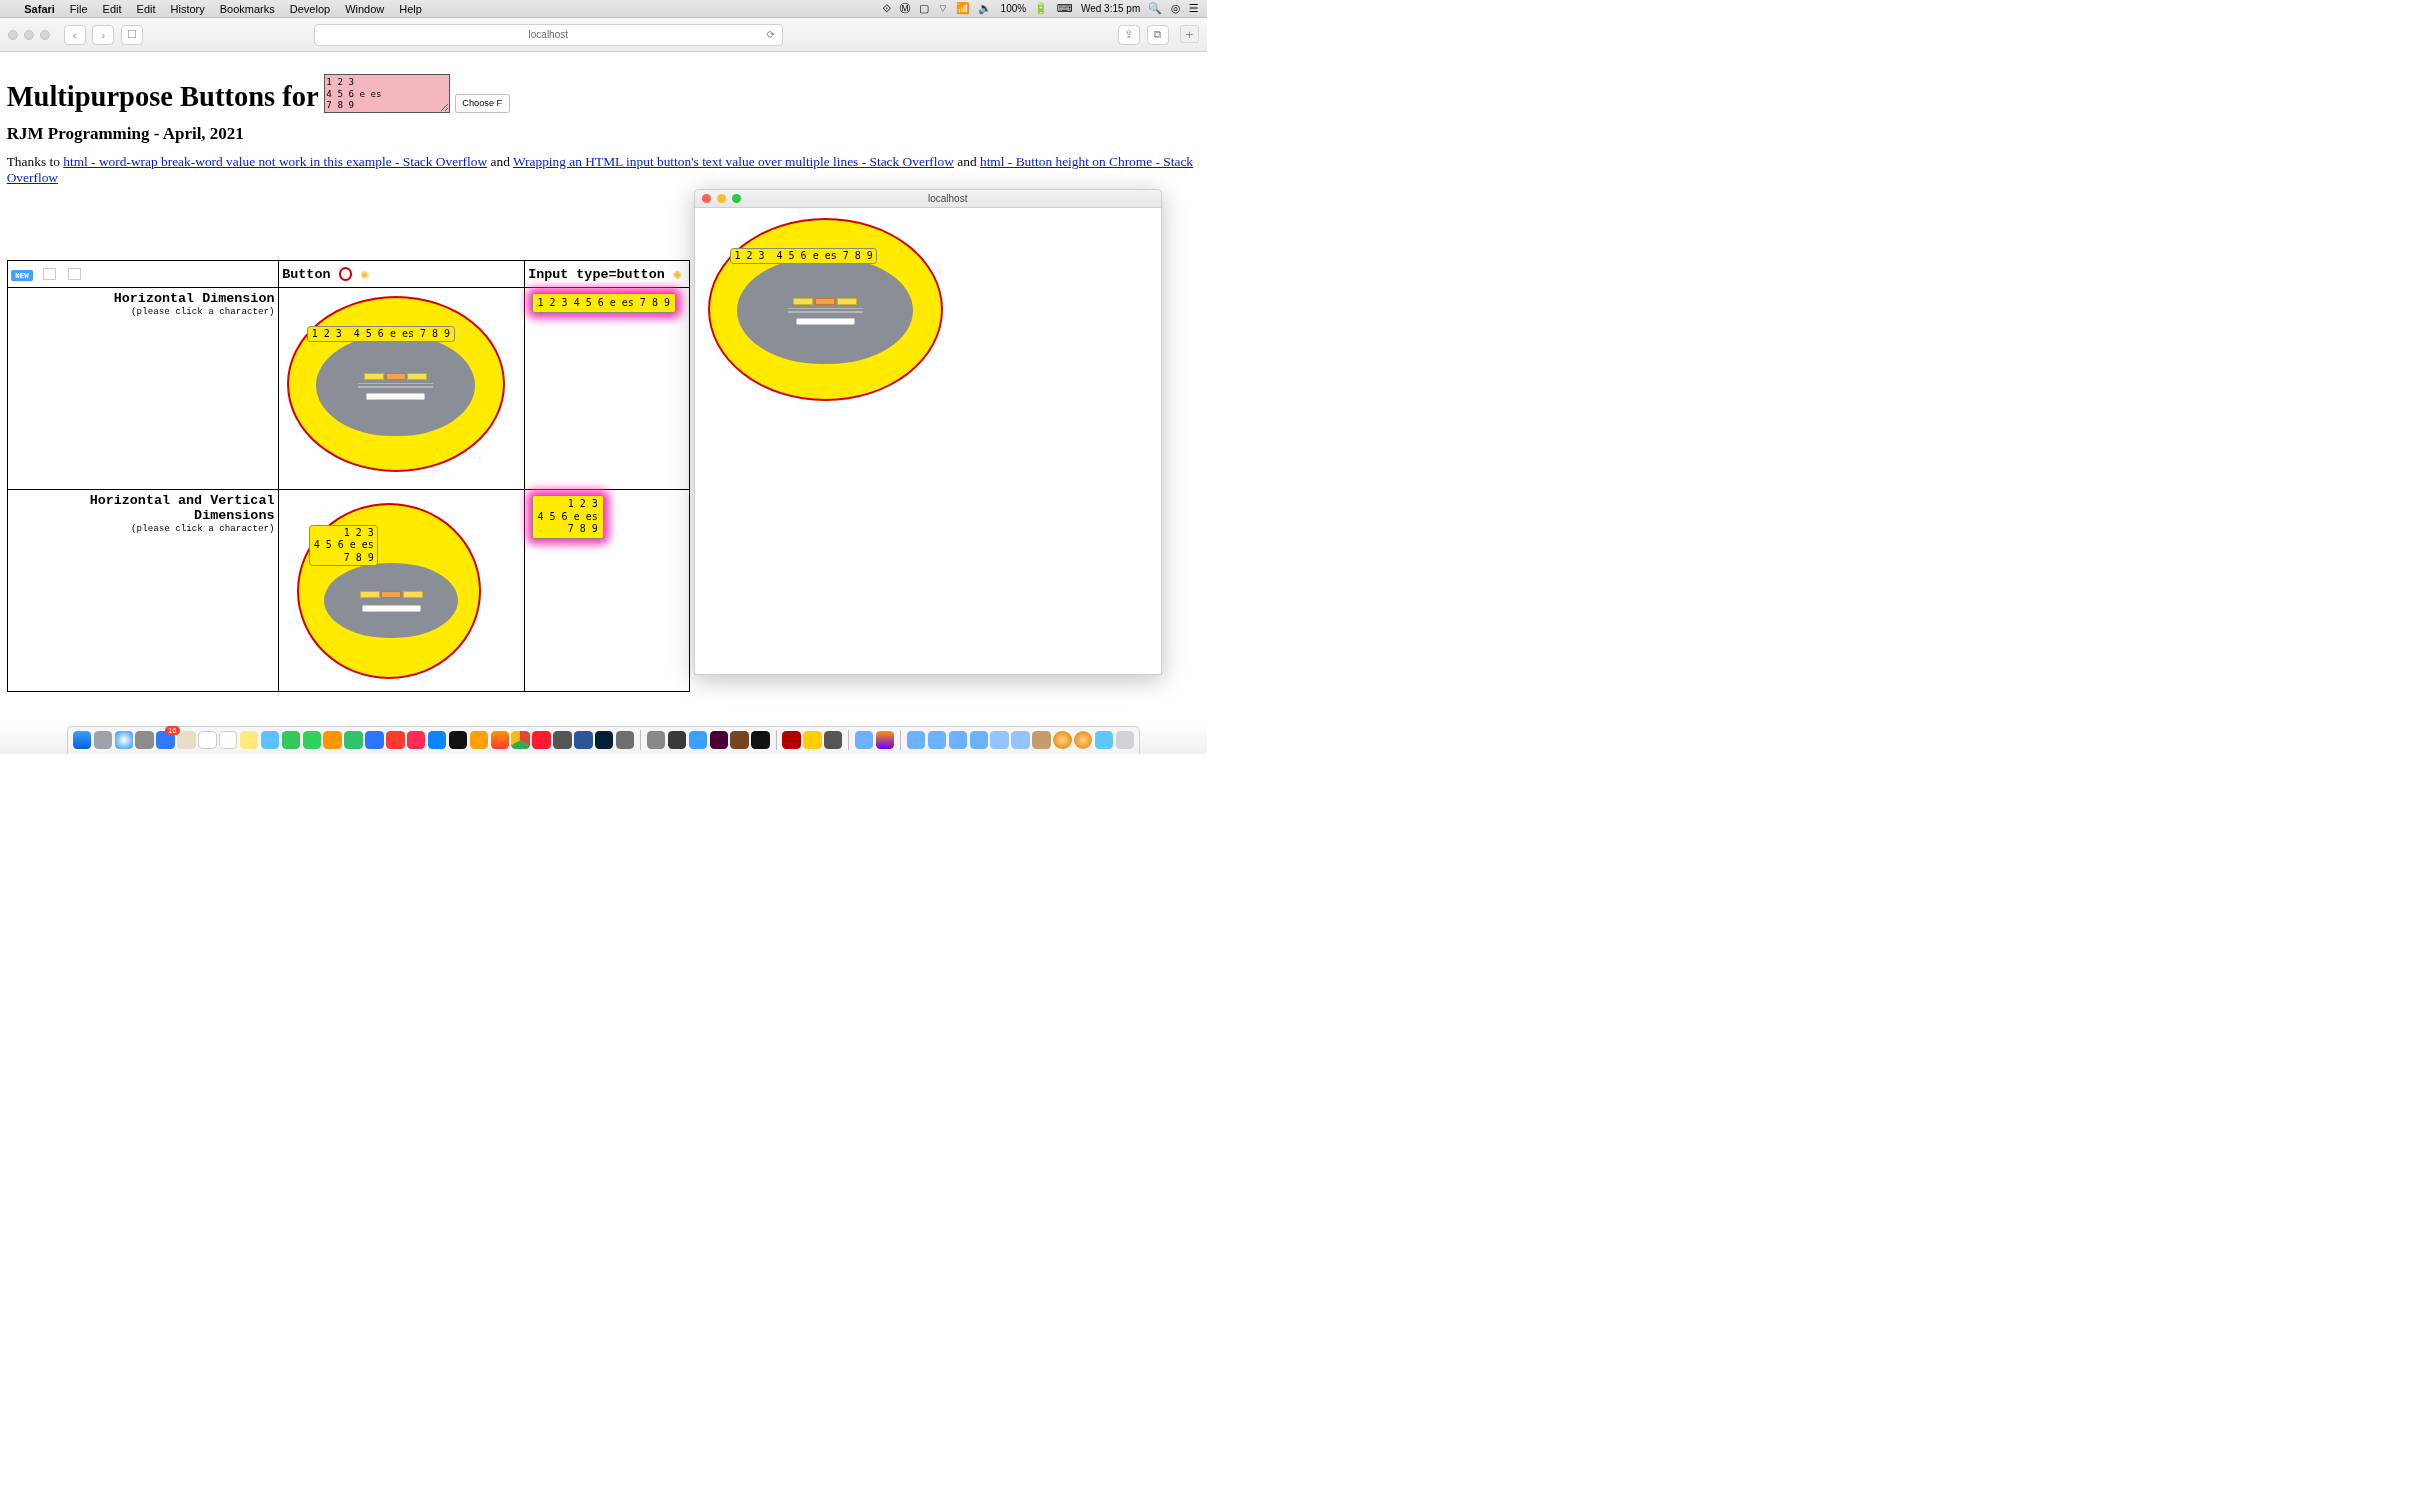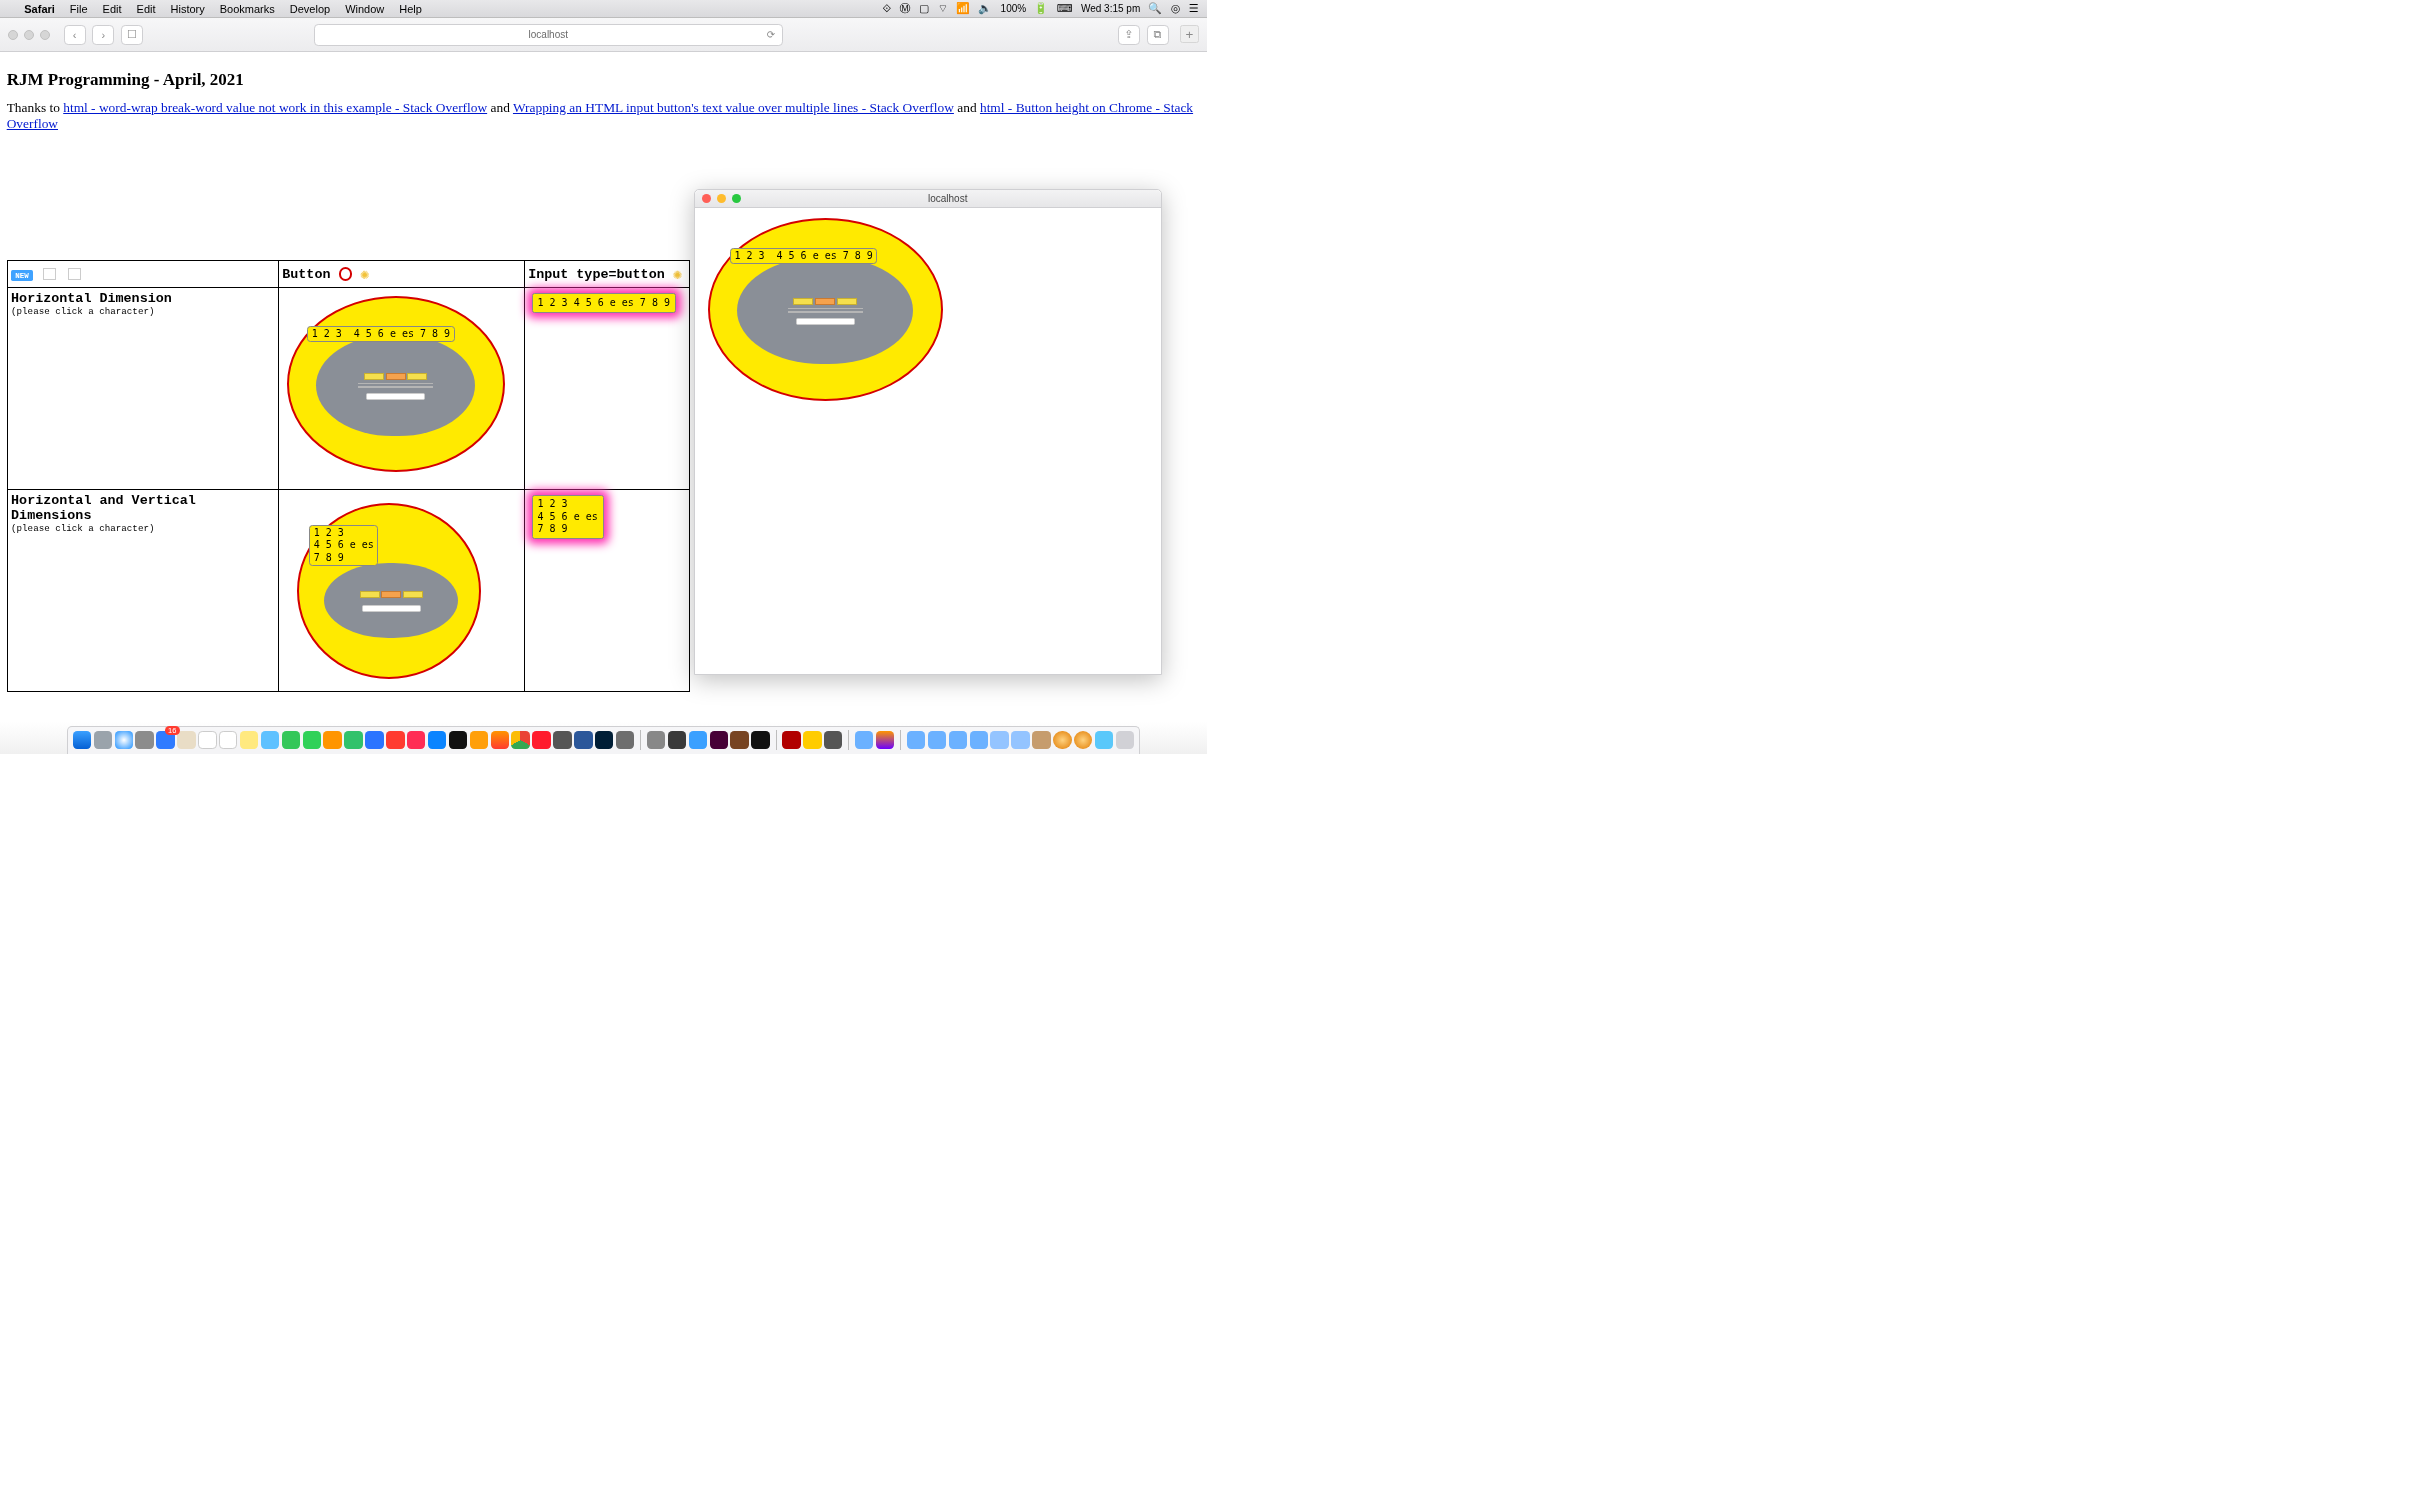--- a/index.html
+++ b/index.html
@@ -37,21 +37,21 @@
   h1{font-size:28.5px;font-weight:bold;margin:15px 0 8.4px 0;display:flex;align-items:flex-end;gap:5px;}
   .pinkta{width:126px;height:39px;background:#f5b7bf;border:0.8px solid #555;resize:both;
     font-family:monospace;font-size:9.2px;padding:1.7px;line-height:1.25;overflow:hidden;white-space:pre;}
   .choosef{font-size:9.2px;border:0.8px solid #bbb;background:#fff;padding:3.4px 6.7px;border-radius:2.5px;}
   h3{font-size:17px;font-weight:bold;margin:11.7px 0 10px 0;}
   .thanks{font-size:13.4px;margin:0 0 11.7px 0;}
   .thanks a{color:#0018cf;text-decoration:underline;}
 
   table.main{border-collapse:collapse;width:683px;border:1.7px solid #000;position:absolute;left:6.7px;top:208px;
     font-family:"Courier New",monospace;}
-  table.main td{border:0.8px solid #000;vertical-align:top;padding:3.4px;}
+  table.main td{border:0.8px solid #000;vertical-align:top;padding:3.4px;text-align:right;}
   table.main thead td{text-align:left;font-weight:bold;height:27px;vertical-align:middle;font-size:13.4px;}
   .col1{width:268px;} .col2{width:243px;} .col3{width:163px;}
   .newbadge{display:inline-block;background:#3fa2ff;color:#fff;font-size:7.5px;font-weight:bold;
     padding:1.7px 4.2px;border-radius:1.7px;}
   .tinyicn{display:inline-block;width:13.4px;height:11.7px;background:#fff;border:0.8px solid #ccc;margin:0 1.7px;vertical-align:middle;}
   .redO{display:inline-block;width:13.4px;height:13.4px;border:2.5px solid #d40000;border-radius:50%;vertical-align:middle;}
   .spark{color:#f2c23a;font-size:15px;vertical-align:middle;}
   .rowtitle{font-size:13.4px;font-weight:bold;}
   .rowsub{font-size:9.2px;font-weight:normal;}
 
@@ -139,20 +139,27 @@
     <span class="reload">⟳</span>
   </div>
   <div class="rightbtns">
     <div class="navbtn">⇪</div>
     <div class="navbtn">⧉</div>
     <div class="tabplus">+</div>
   </div>
 </div>
 
 <div class="page">
+  <h1>
+    <span>Multipurpose Buttons for</span>
+    <textarea class="pinkta" style="">1 2 3
+4 5 6 e es
+7 8 9</textarea>
+    <button class="choosef">Choose F</button>
+  </h1>
   <h3>RJM Programming - April, 2021</h3>
   <p class="thanks">
     <span>Thanks to </span>
     <a href="#">html - word-wrap break-word value not work in this example - Stack Overflow</a>
     <span> and </span>
     <a href="#">Wrapping an HTML input button's text value over multiple lines - Stack Overflow</a>
     <span> and </span>
     <a href="#">html - Button height on Chrome - Stack Overflow</a>
   </p>
 

